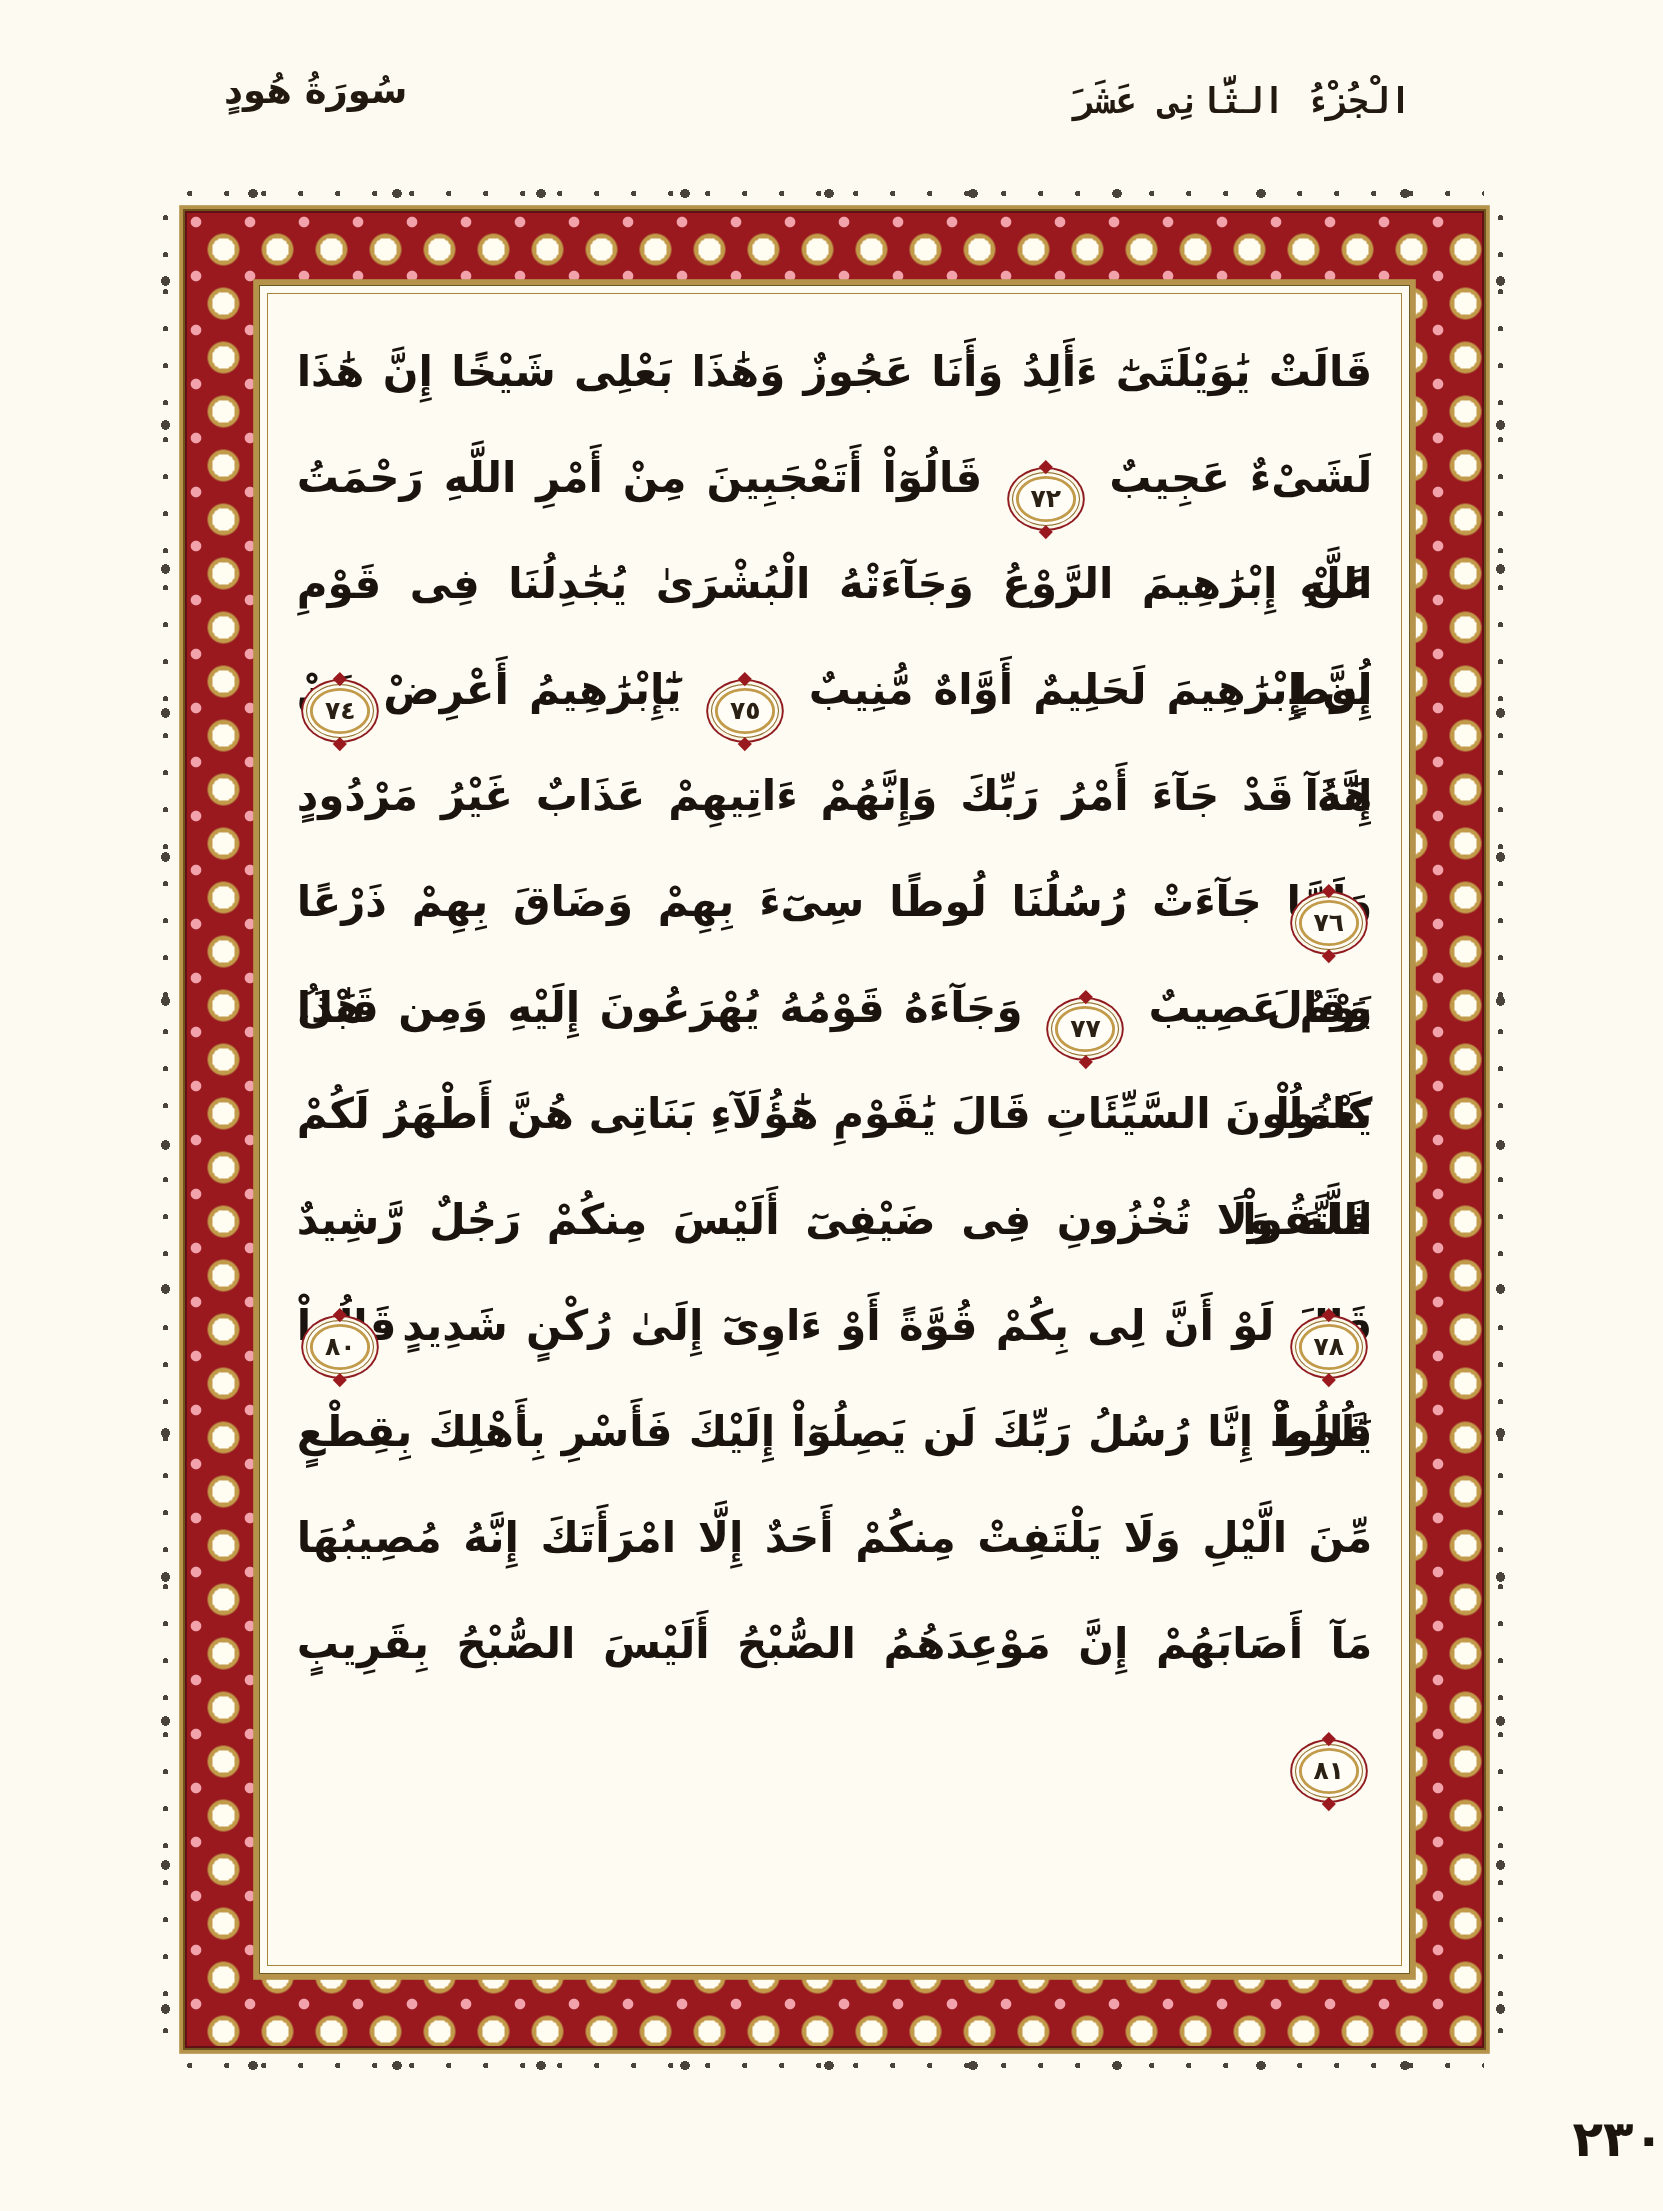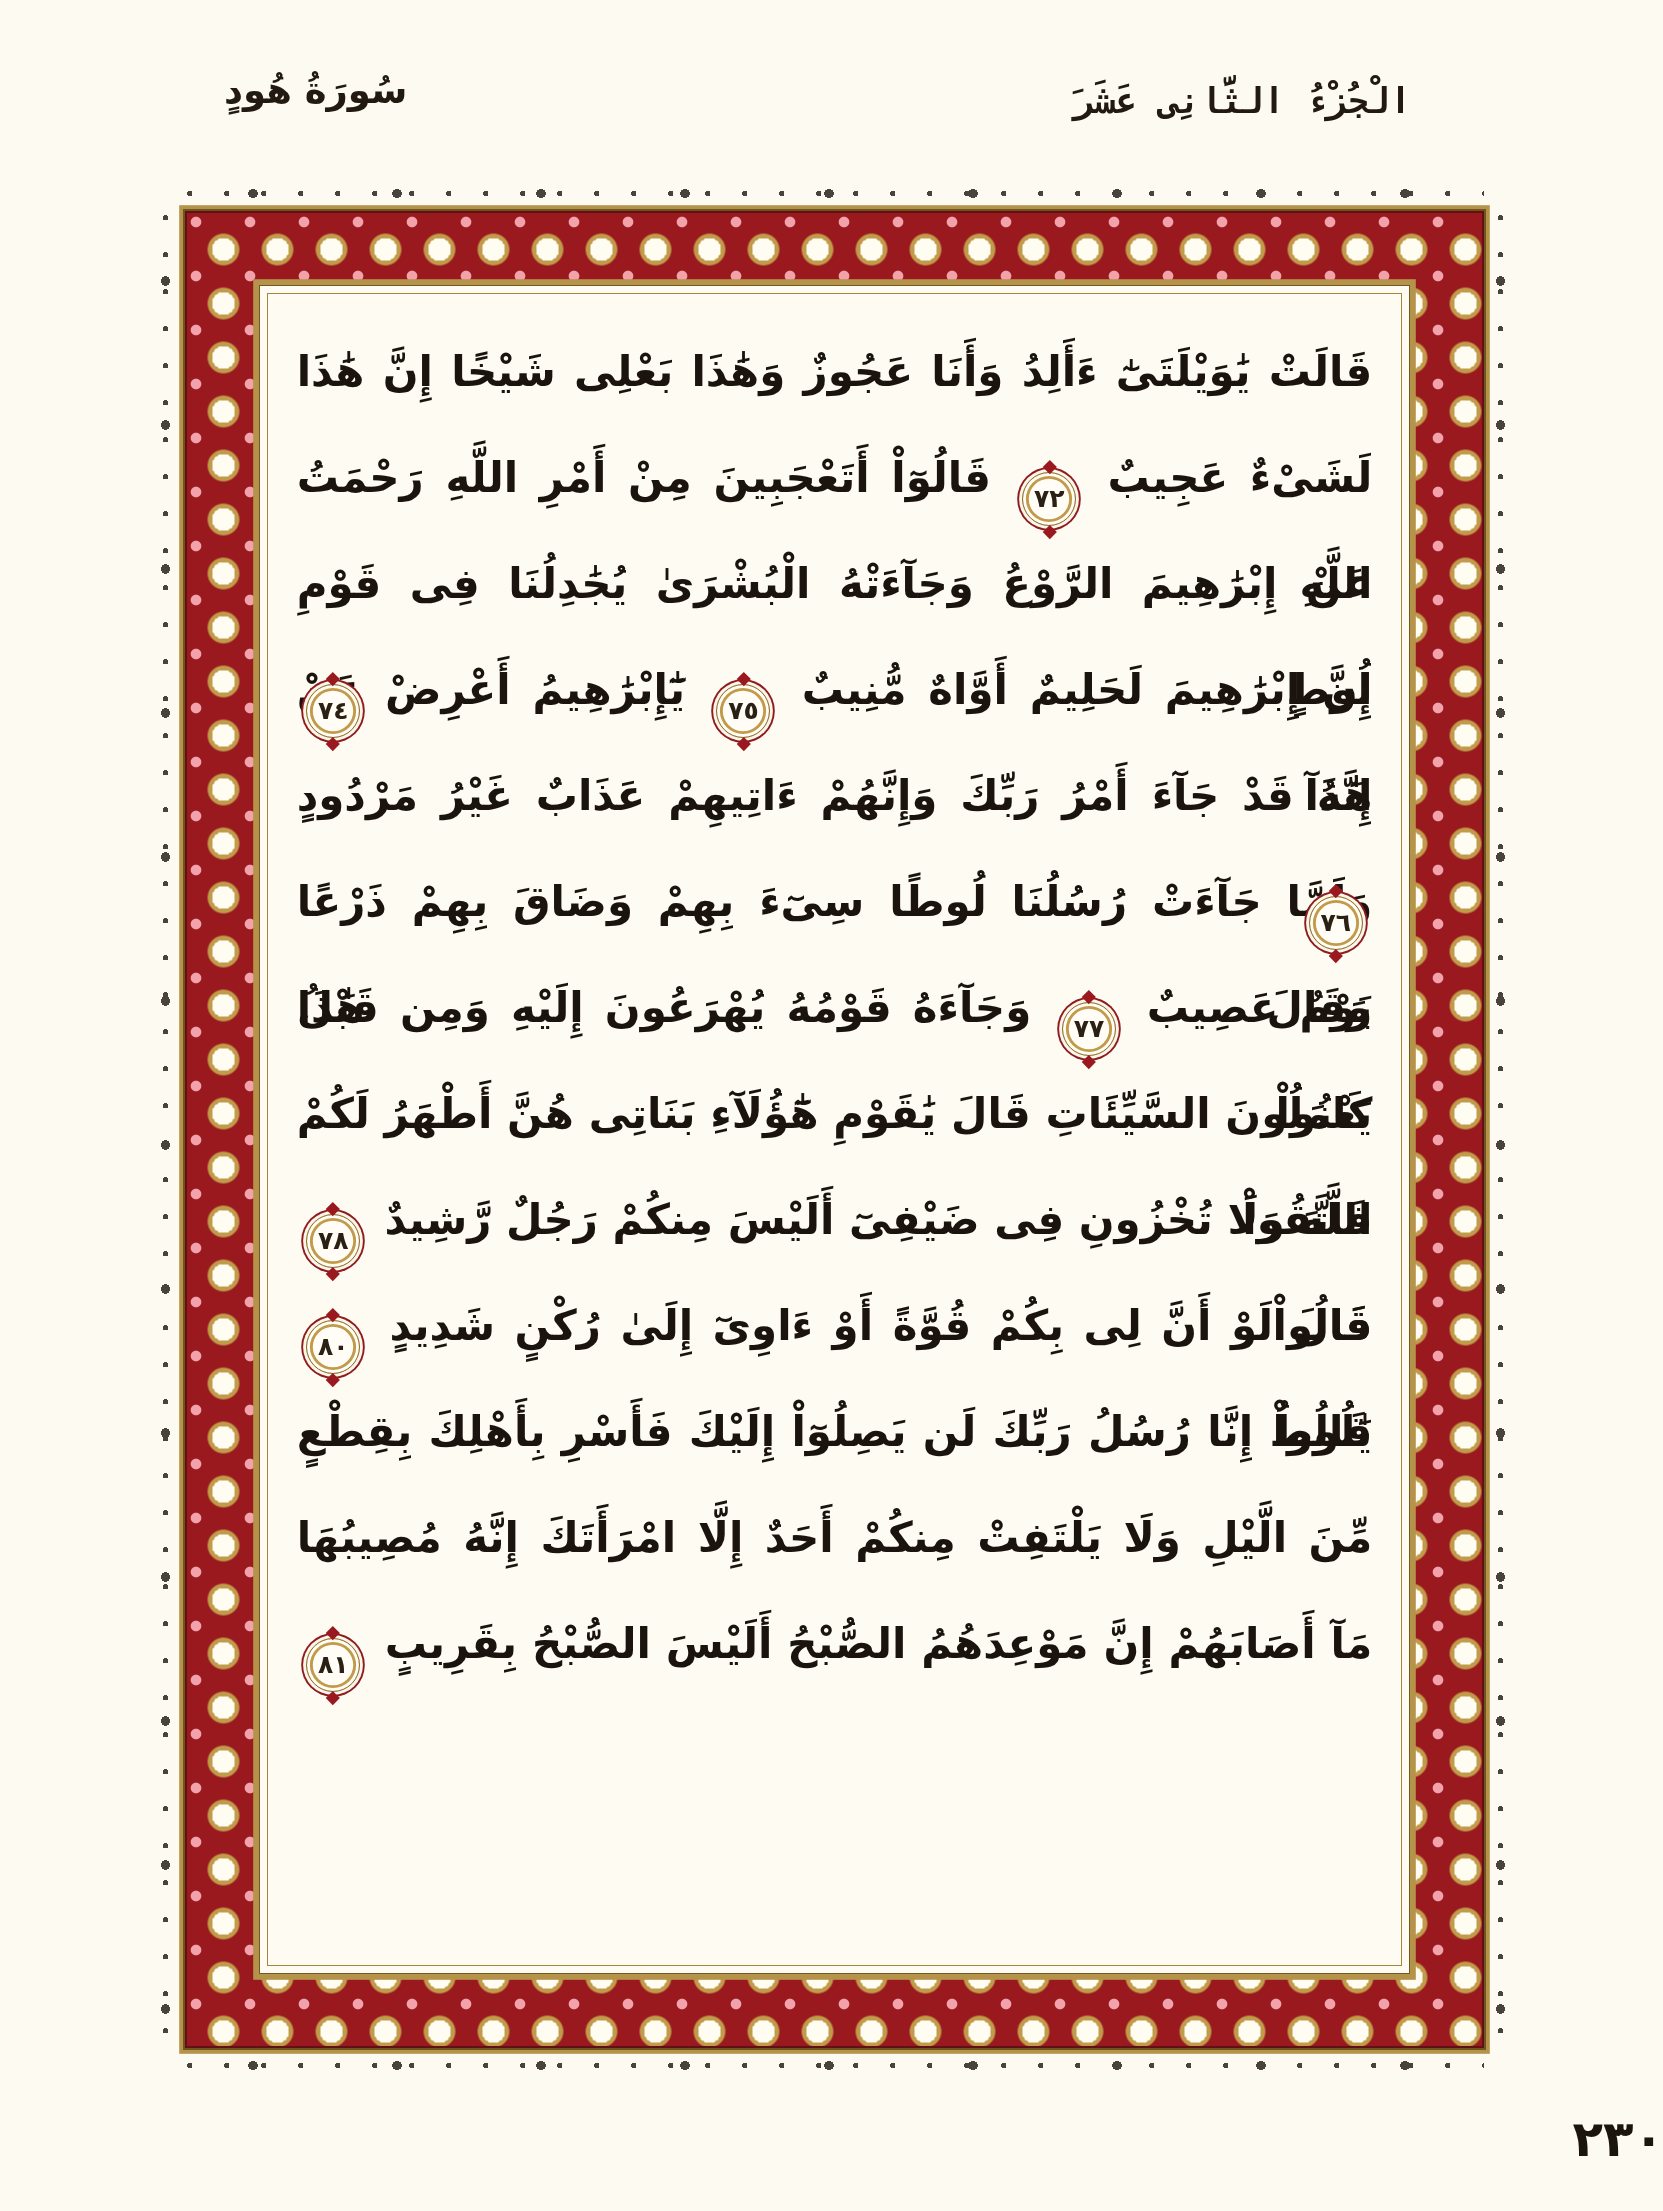--- a/index.html
+++ b/index.html
@@ -73,21 +73,21 @@
   .qtext{direction:rtl;}
   .qline{
     height:106px;line-height:106px;
     font-size:42px;font-weight:bold;color:var(--ink,#1b140e);
     text-align:justify;text-align-last:justify;
     overflow:visible;
   }
   .qseg{display:inline;}
   .vmark{
     position:relative;display:inline-flex;align-items:center;justify-content:center;
-    width:54px;height:54px;border-radius:50%;
+    width:68px;height:54px;border-radius:50%;
     background:#fffdf6;
     border:1.9px solid #8a6a2a;
     box-shadow:inset 0 0 0 2.9px #fffdf6, inset 0 0 0 5.8px #c19a4a, 0 0 0 2.9px #fbf7e8, 0 0 0 4.8px #8f1a20;
     font-size:25px;font-weight:bold;color:#2a2014;
     vertical-align:-15.4px;margin:0 9.6px;
     box-sizing:border-box;
   }
   .vmark::before,.vmark::after{
     content:"";position:absolute;left:50%;margin-left:-4.8px;
     width:9.6px;height:9.6px;background:var(--border-red,#99191f);

